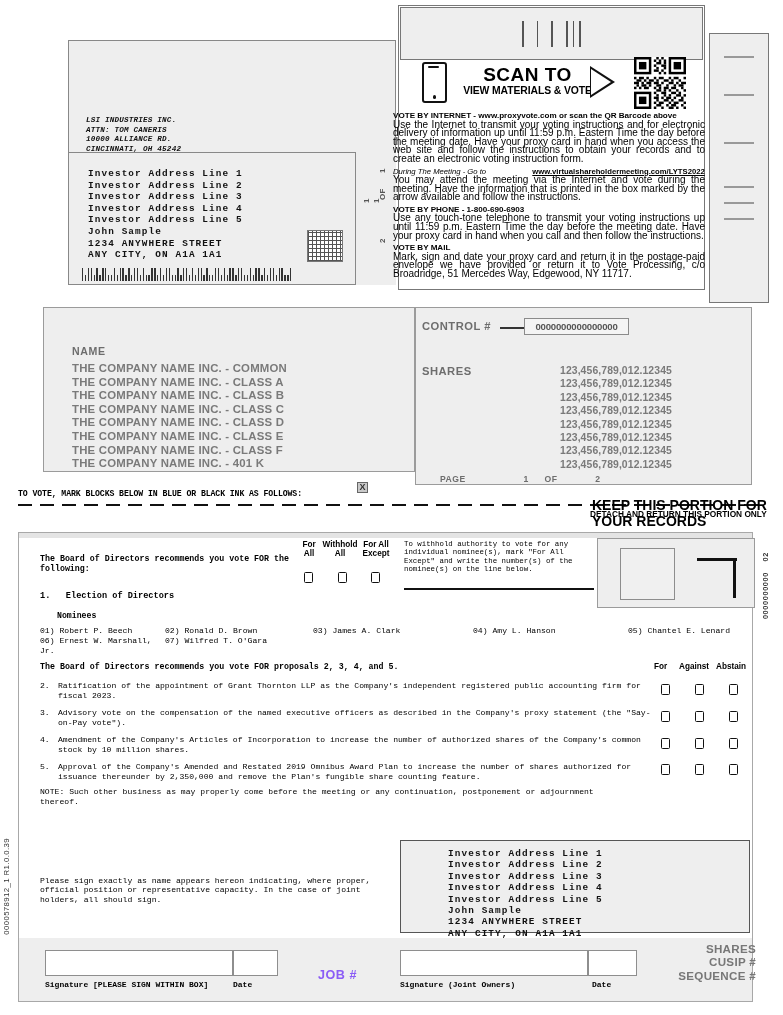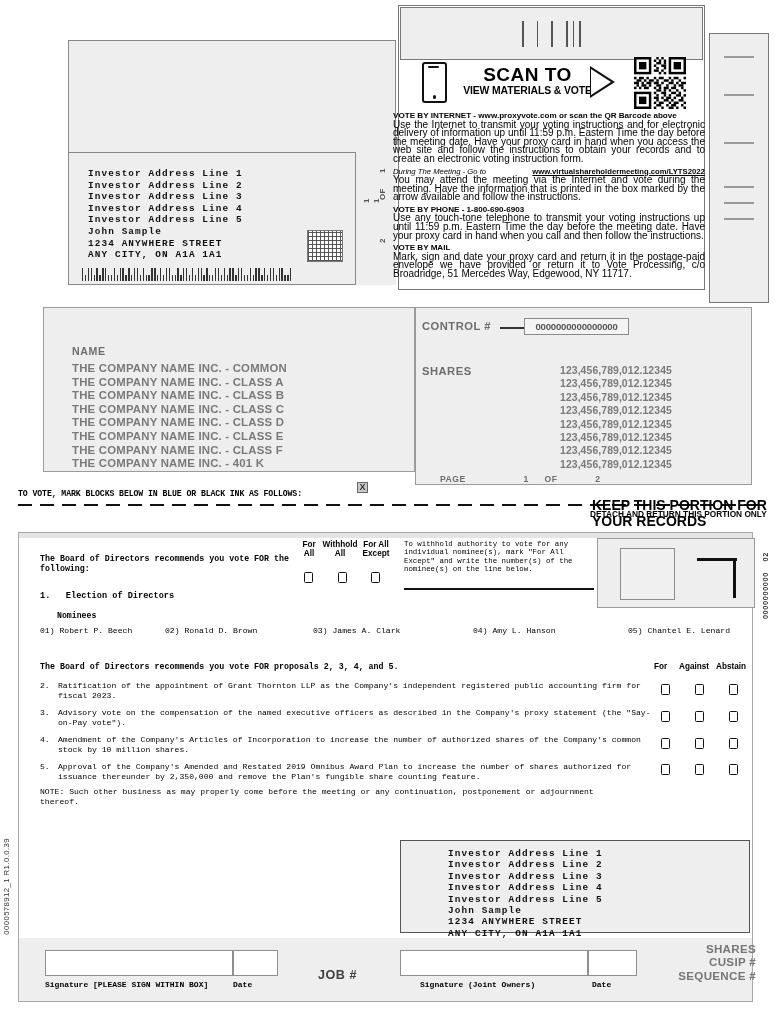--- a/index.html
+++ b/index.html
@@ -233,34 +233,40 @@
 
   #bottom-band { left: 19px; top: 938px; width: 733px; height: 63px; background:#eeeeee; }
   .sbox { position:absolute; border: 1px solid #8e8e8e; background:#fff; }
   #sb1 { left: 45px; top: 950px; width: 188px; height: 26px; }
   #sb1d { left: 233px; top: 950px; width: 45px; height: 26px; }
   #sb2 { left: 400px; top: 950px; width: 188px; height: 26px; }
   #sb2d { left: 588px; top: 950px; width: 49px; height: 26px; }
   .slabel { position:absolute; font-size: 8px; font-weight: bold; font-family:Liberation Mono, monospace; }
   #sl1 { left: 45px; top: 980px; }
   #sl1d { left: 233px; top: 980px; }
-  #sl2 { left: 420px; top: 980px; }
+  #sl2 { left: 400px; top: 980px; }
   #sl2d { left: 592px; top: 980px; }
-  #jobnum { left: 318px; top: 968px; font-size: 12.6px; font-weight: bold; color:#404040; letter-spacing:.5px; }
+  #jobnum { left: 318px; top: 968px; font-size: 12.6px; font-weight: bold; color:#8b5cf6; letter-spacing:.5px; }
   #scs { left: 660px; top: 942px; width: 96px; text-align:right; font-size: 11.6px; font-weight: bold; color:#777; line-height: 13.4px; letter-spacing:.3px; }
 
   #leftvert { left: 2px; top: 838px; }
   .lv { writing-mode: vertical-rl; transform: rotate(180deg); font-size: 7.8px; color:#333; letter-spacing:.4px; font-family:"Liberation Sans", sans-serif; }
 </style>
 </head>
 <body>
 
 <div class="page">
 
   <div class="abs" id="mail-outer"></div>
+  <div class="abs" id="mail-company">
+    <div>LSI INDUSTRIES INC.</div>
+    <div>ATTN: TOM CANERIS</div>
+    <div>10000 ALLIANCE RD.</div>
+    <div>CINCINNATI, OH 45242</div>
+  </div>
   <div class="abs" id="mail-divider"></div>
   <div class="abs" id="mail-addr">
     <div>Investor Address Line 1</div>
     <div>Investor Address Line 2</div>
     <div>Investor Address Line 3</div>
     <div>Investor Address Line 4</div>
     <div>Investor Address Line 5</div>
     <div>John Sample</div>
     <div>1234 ANYWHERE STREET</div>
     <div>ANY CITY, ON  A1A 1A1</div>
@@ -580,20 +586,24 @@
   <div class="abs m" id="nominees-label">Nominees</div>
 
   <div class="abs m" id="nom-grid">
     <div class="row">
       <div class="c c1">01) Robert P. Beech</div>
       <div class="c c2">02) Ronald D. Brown</div>
       <div class="c c3">03) James A. Clark</div>
       <div class="c c4">04) Amy L. Hanson</div>
       <div class="c">05) Chantel E. Lenard</div>
     </div>
+    <div class="row">
+      <div class="c c1">06) Ernest W. Marshall, Jr.</div>
+      <div class="c c2">07) Wilfred T. O'Gara</div>
+    </div>
   </div>
 
   <div class="abs m" id="rec2">The Board of Directors recommends you vote FOR proposals 2, 3, 4, and 5.</div>
   <div class="abs vh" id="vh-for">For</div>
   <div class="abs vh" id="vh-against">Against</div>
   <div class="abs vh" id="vh-abstain">Abstain</div>
 
   <div class="prop m" id="p2">
     <span class="n">2.</span>
     <span class="t">Ratification of the appointment of Grant Thornton LLP as the Company's independent registered public accounting firm for fiscal 2023.</span>
@@ -633,20 +643,21 @@
     <div>Investor Address Line 1</div>
     <div>Investor Address Line 2</div>
     <div>Investor Address Line 3</div>
     <div>Investor Address Line 4</div>
     <div>Investor Address Line 5</div>
     <div>John Sample</div>
     <div>1234 ANYWHERE STREET</div>
     <div>ANY CITY, ON  A1A 1A1</div>
   </div>
 
+  <div class="abs" id="signtext">Please sign exactly as name appears hereon indicating, where proper, official position or representative capacity. In the case of joint holders, all should sign.</div>
 
   <div class="abs" id="bottom-band"></div>
   <div class="sbox" id="sb1"></div>
   <div class="sbox" id="sb1d"></div>
   <div class="sbox" id="sb2"></div>
   <div class="sbox" id="sb2d"></div>
   <div class="slabel" id="sl1">Signature [PLEASE SIGN WITHIN BOX]</div>
   <div class="slabel" id="sl1d">Date</div>
   <div class="slabel" id="sl2">Signature (Joint Owners)</div>
   <div class="slabel" id="sl2d">Date</div>

